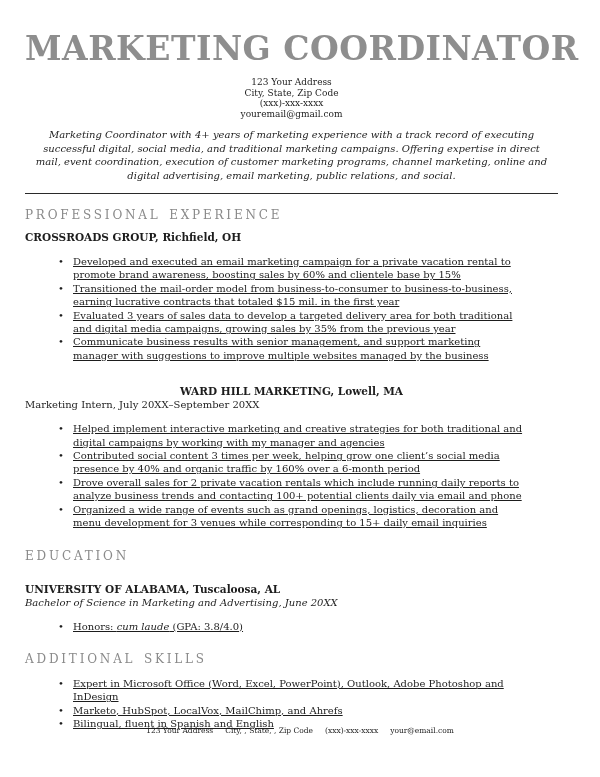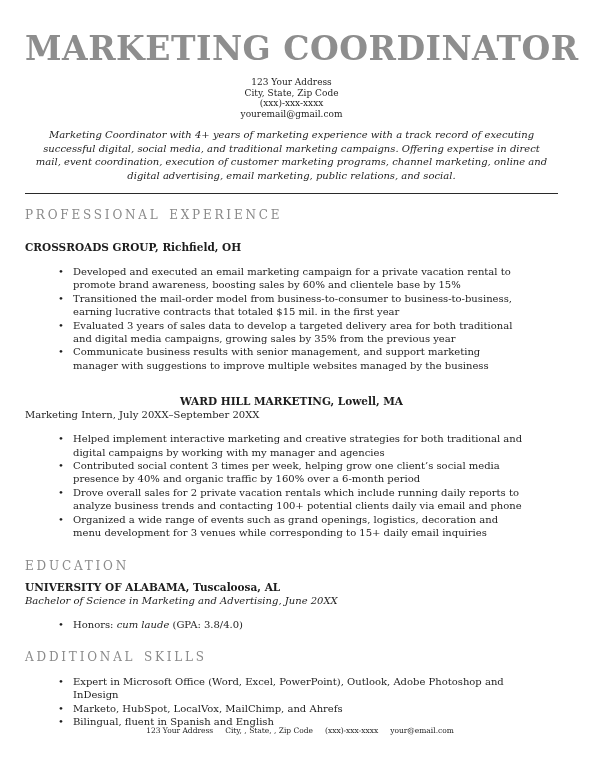--- a/index.html
+++ b/index.html
@@ -53,21 +53,21 @@
     font-size: 12px;
     font-weight: 400;
     letter-spacing: 2.8px;
     word-spacing: 2px;
     color: #8a8a8a;
   }
   .section-heading.spaced {
     margin-top: 19px;
   }
   .company {
-    margin-top: 19px;
+    margin-top: 9px;
     font-size: 10.5px;
     font-weight: 700;
     line-height: 13px;
   }
   .company.second {
     margin-top: 23px;
     text-align: center;
   }
   .role {
     font-size: 10px;
@@ -79,29 +79,30 @@
     padding: 0 0 0 48px;
   }
   ul.bullets.tight {
     margin-top: 11px;
   }
   ul.bullets li {
     position: relative;
     font-size: 10px;
     line-height: 13.4px;
     max-width: 455px;
+    text-decoration: underline;
   }
   ul.bullets li::before {
     content: "\2022";
     position: absolute;
     left: -15px;
     top: 0;
   }
   .school {
-    margin-top: 8px;
+    margin-top: 20px;
     font-size: 10.5px;
     font-weight: 700;
     line-height: 13px;
   }
   .degree {
     font-style: italic;
     font-size: 10px;
     line-height: 13px;
   }
   .honors-italic {

